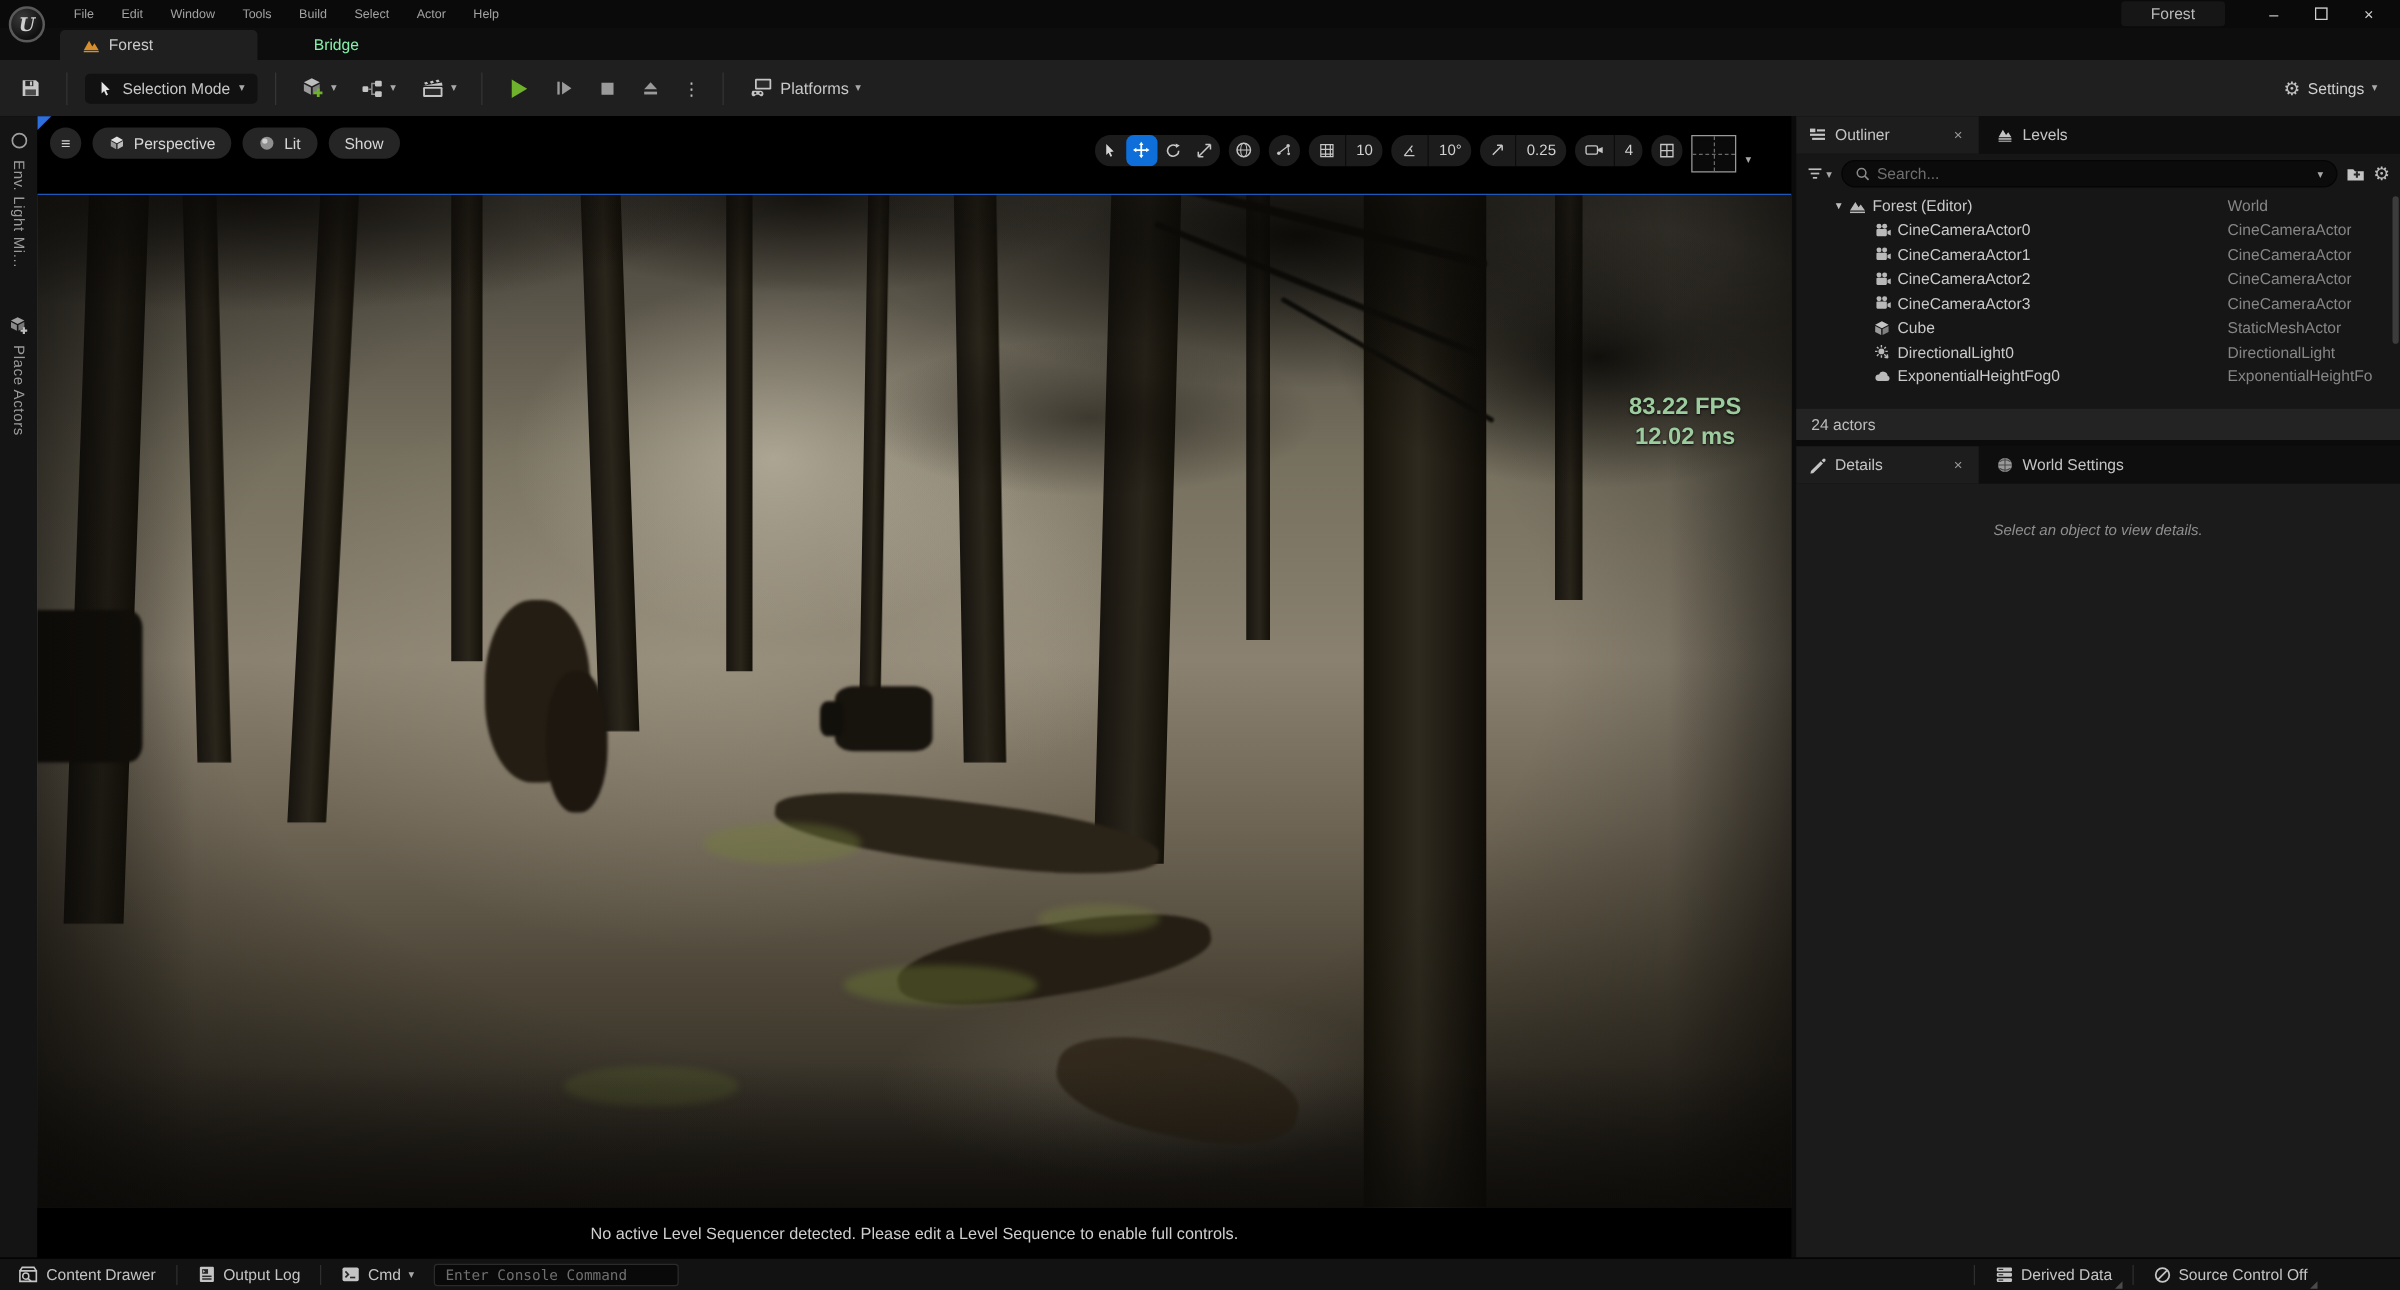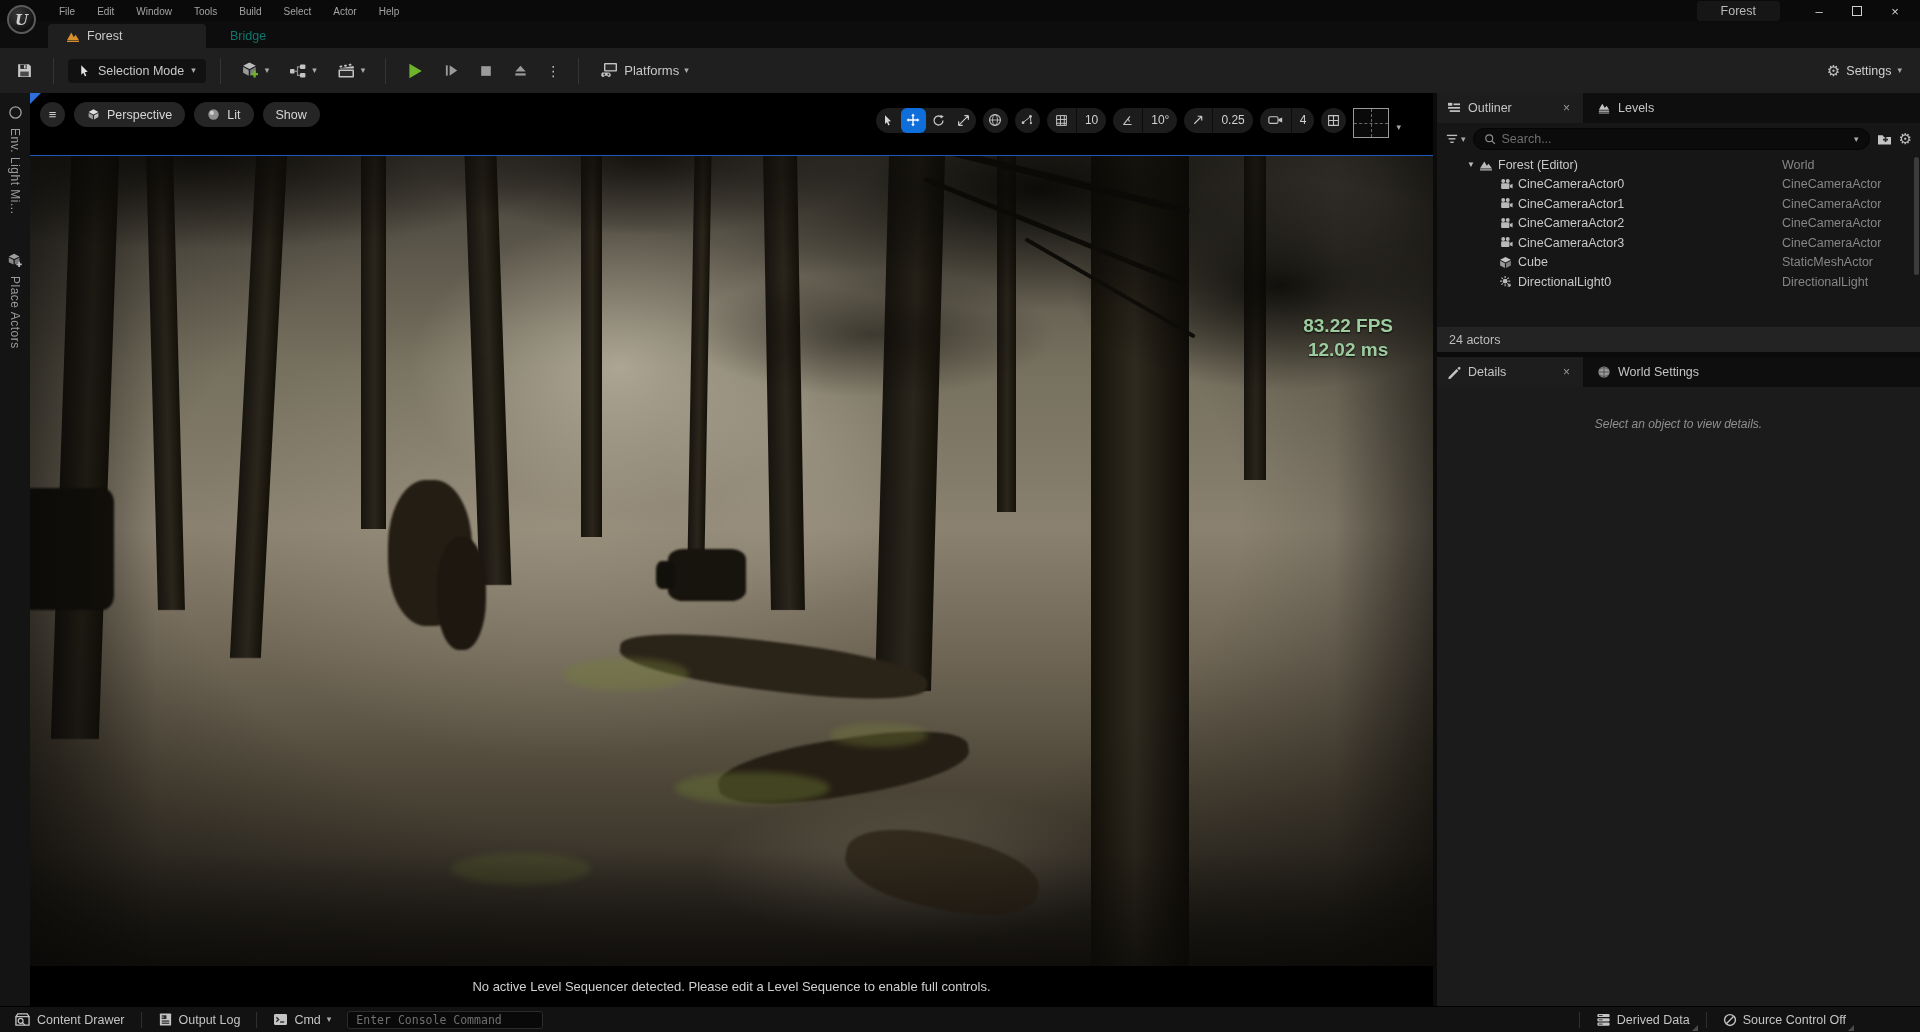--- a/index.html
+++ b/index.html
@@ -21,21 +21,21 @@
   .win-controls { position:absolute; right:6px; top:0; display:flex; }
   .win-btn { width:38px; height:22px; display:flex; align-items:center; justify-content:center; color:#cfcfcf; font-size:13px; }
   .restore-glyph { position:relative; width:10px; height:10px; }
   .restore-glyph::before { content:""; position:absolute; right:0; top:0; width:8px; height:8px; border:1px solid #cfcfcf; }
   .restore-glyph::after { content:""; position:absolute; left:0; bottom:0; width:8px; height:8px; border:1px solid #cfcfcf; background:#0a0a0a; }
 
   
   .tabrow { height:26px; background:#0d0d0d; display:flex; align-items:flex-end; flex:none; }
   .doc-tab { height:24px; display:flex; align-items:center; gap:7px; padding:0 18px; font-size:12.5px; color:#c9c9c9; }
   .doc-tab.active { background:#1f1f1f; border-radius:4px 4px 0 0; margin-left:48px; width:158px; }
-  .doc-tab.inactive { color:#0f766e; padding:0 24px; }
+  .doc-tab.inactive { color:#86efac; padding:0 45px; }
 
   
   .toolbar { height:45px; background:#1f1f1f; display:flex; align-items:center; padding:0 10px; gap:8px; flex:none; }
   .tb-sep { width:1px; height:26px; background:#353535; margin:0 6px; flex:none; }
   .tb-btn { display:flex; align-items:center; gap:5px; color:#c8c8c8; padding:5px 6px; border-radius:4px; }
   .pill-btn { background:#111; border-radius:4px; padding:5px 10px; display:flex; align-items:center; gap:7px; font-size:12.5px; }
   .chev { font-size:9px; color:#a9a9a9; line-height:1; }
   .kebab { color:#bdbdbd; font-size:14px; padding:0 4px; letter-spacing:0; }
   .toolbar .spacer { flex:1; }
   .settings-btn { display:flex; align-items:center; gap:6px; color:#cfcfcf; font-size:12.5px; padding-right:8px; }
@@ -591,20 +591,30 @@
               <span class="row-icon">
                 <svg width="14" height="14" viewBox="0 0 16 16">
                   <circle cx="7" cy="7" r="2.7" fill="#b9b9b9"></circle>
                   <path d="M7 1.2v2.2 M7 10.6v2.2 M1.2 7h2.2 M10.6 7h2.2 M2.9 2.9l1.5 1.5 M9.6 9.6 12.8 12.8 M11.1 2.9 9.6 4.4 M4.4 9.6 2.9 11.1" stroke="#b9b9b9" stroke-width="1.3" fill="none"></path>
                   <path d="M12.8 12.8 l-3 -.4 M12.8 12.8 l-.4 -3" stroke="#b9b9b9" stroke-width="1.3"></path>
                 </svg>
               </span>
               <span class="row-label">DirectionalLight0</span>
               <span class="row-type">DirectionalLight</span>
             </div>
+            <div class="ol-row" style="padding-left: 48px;">
+              <span class="expander"></span>
+              <span class="row-icon">
+                <svg width="14" height="12" viewBox="0 0 16 14">
+                  <path d="M4.3 11.5 a3.1 3.1 0 0 1 .4 -6.2 A4.2 4.2 0 0 1 12.8 6.6 a2.5 2.5 0 0 1 -.5 4.9Z" fill="#b9b9b9"></path>
+                </svg>
+              </span>
+              <span class="row-label">ExponentialHeightFog0</span>
+              <span class="row-type">ExponentialHeightFo</span>
+            </div>
           </div>
 
         <div class="ol-status">
           <span>24 actors</span>
         </div>
       </div>
 
       <div class="panel-section details-section">
         <div class="ptabs">
           <div class="ptab active">

